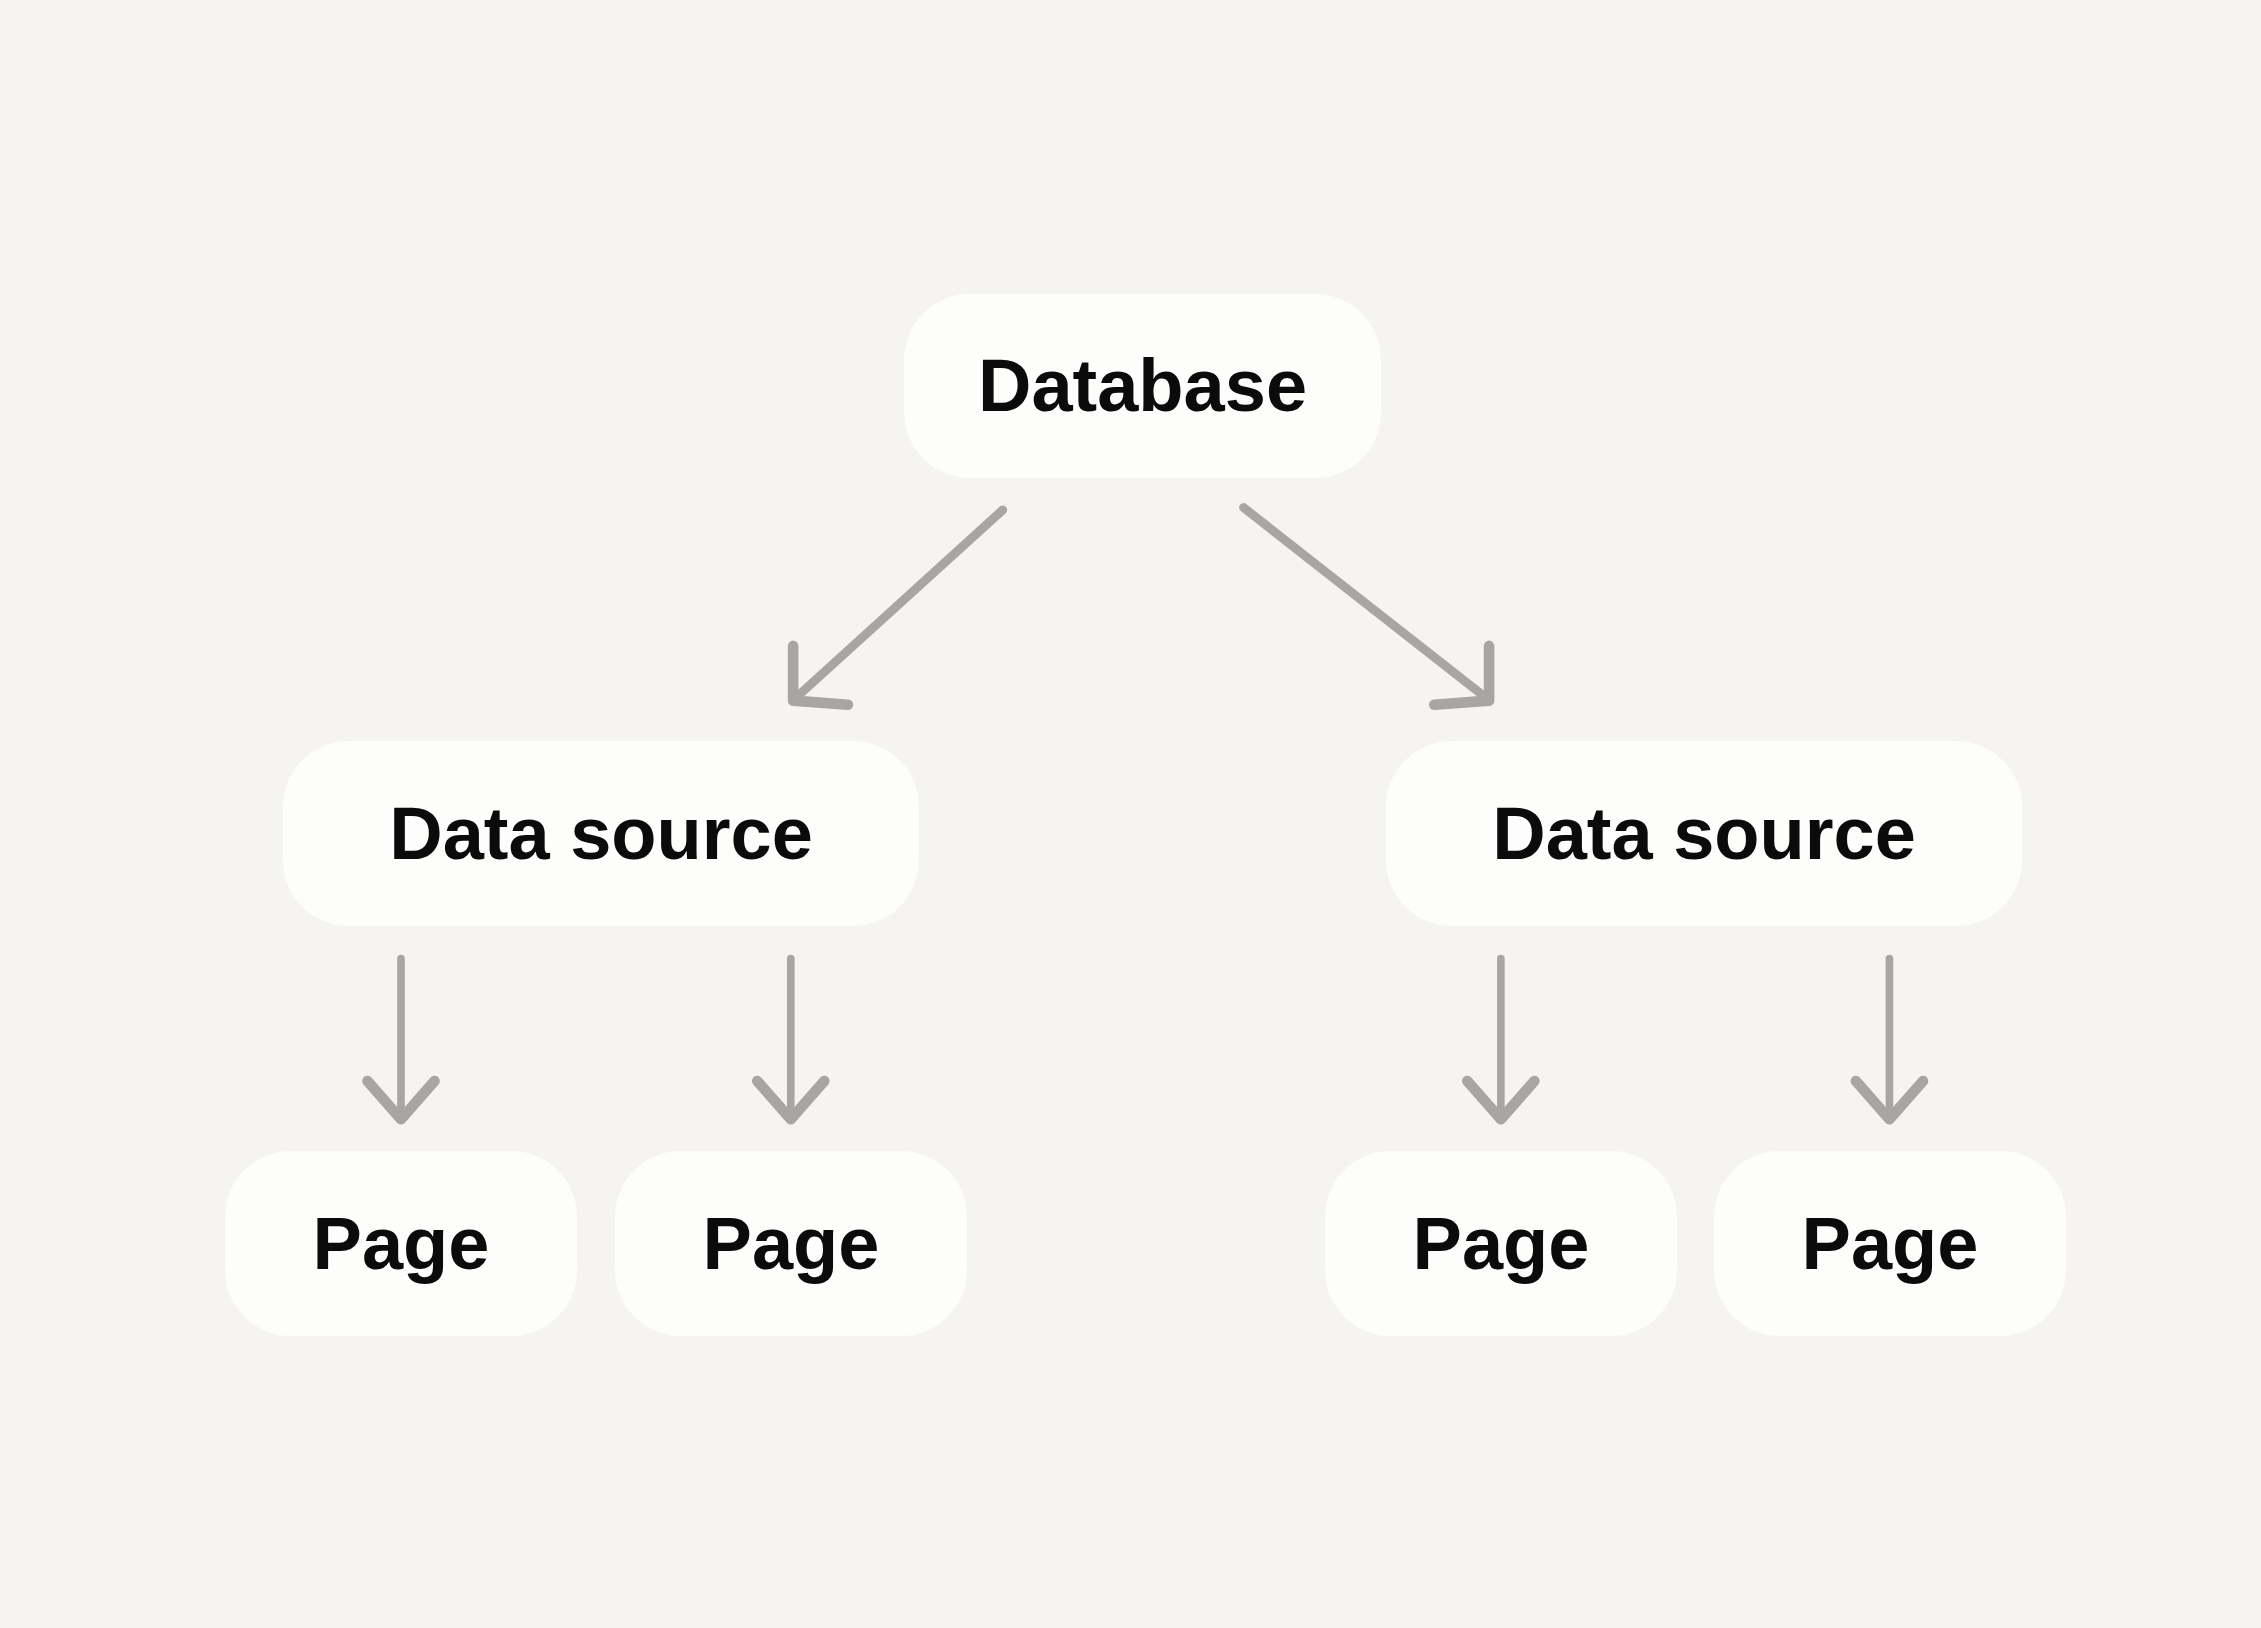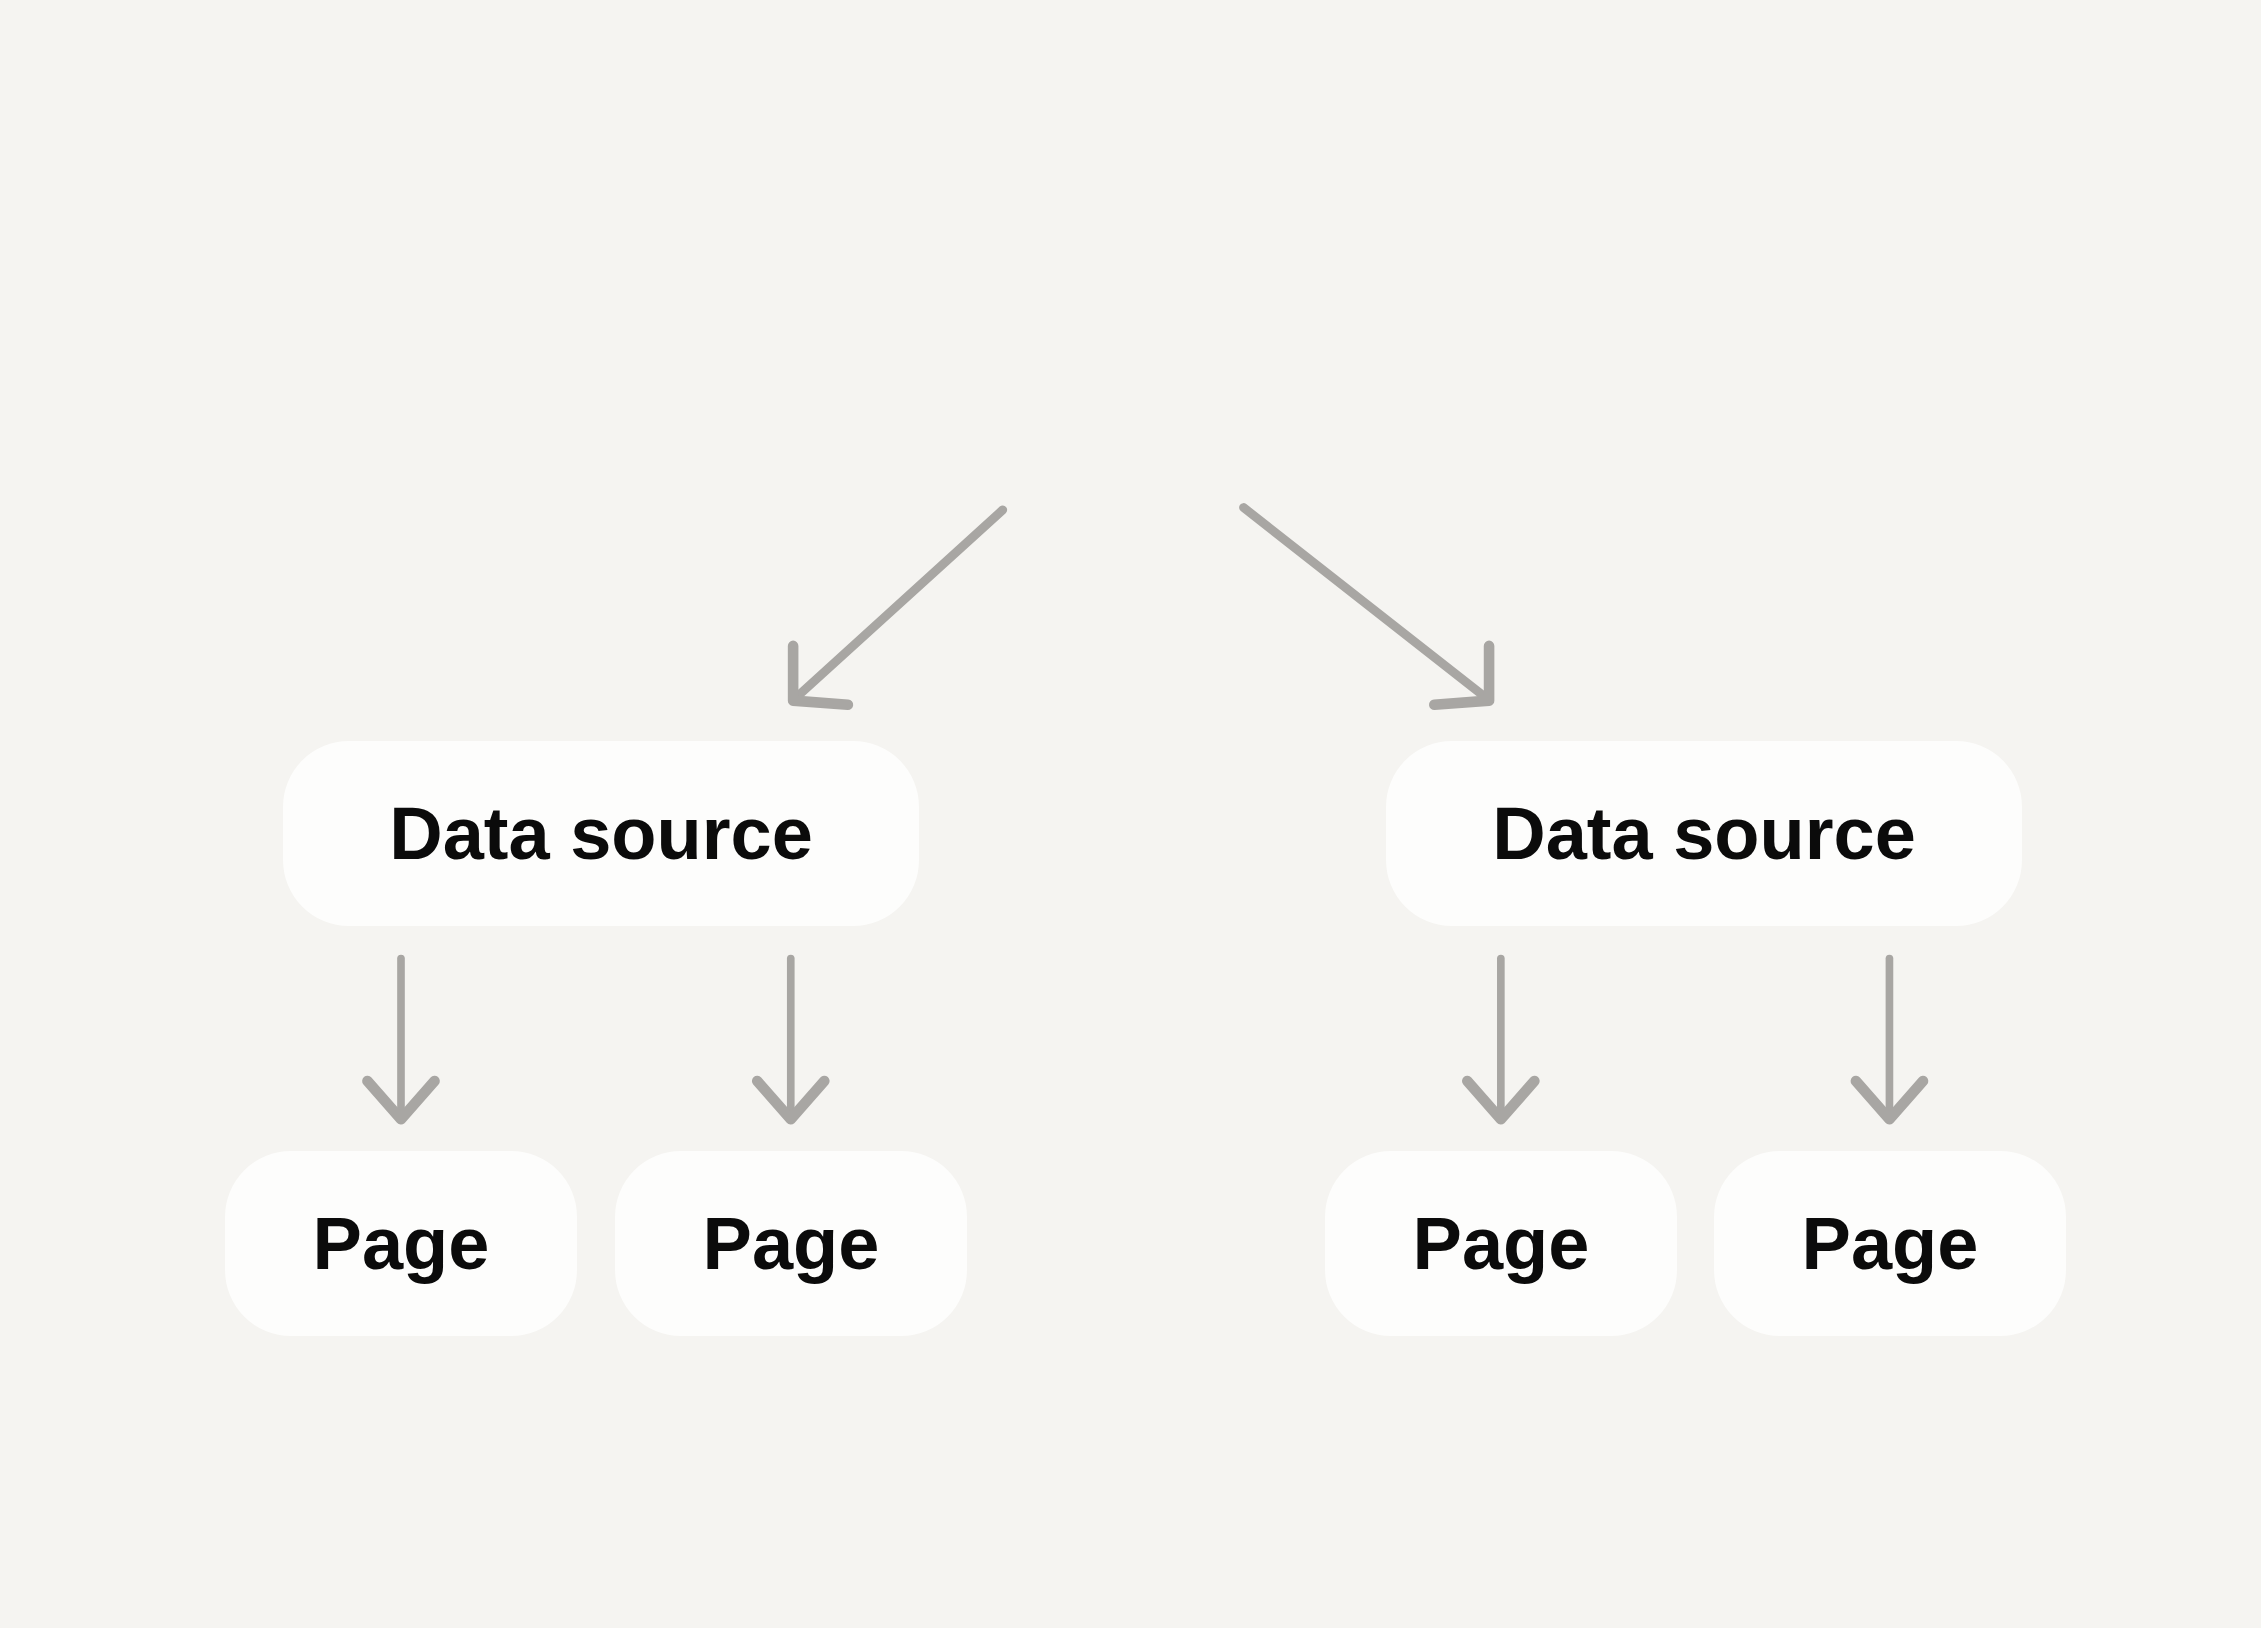--- a/index.html
+++ b/index.html
@@ -88,20 +88,23 @@
       <path class="shaft-thin" d="M2549 1628 L2549 1890"></path>
       <path class="head" d="M2492 1836 L2549 1901 L2606 1836"></path>
     </g>
 
     <g>
       <path class="shaft-thin" d="M3209 1628 L3209 1890"></path>
       <path class="head" d="M3152 1836 L3209 1901 L3266 1836"></path>
     </g>
   </svg>
 
+  <div class="node n-database">
+    <span>Database</span>
+  </div>
 
   <div class="node n-ds-left">
     <span>Data source</span>
   </div>
 
   <div class="node n-ds-right">
     <span>Data source</span>
   </div>
 
   <div class="node n-page1">

